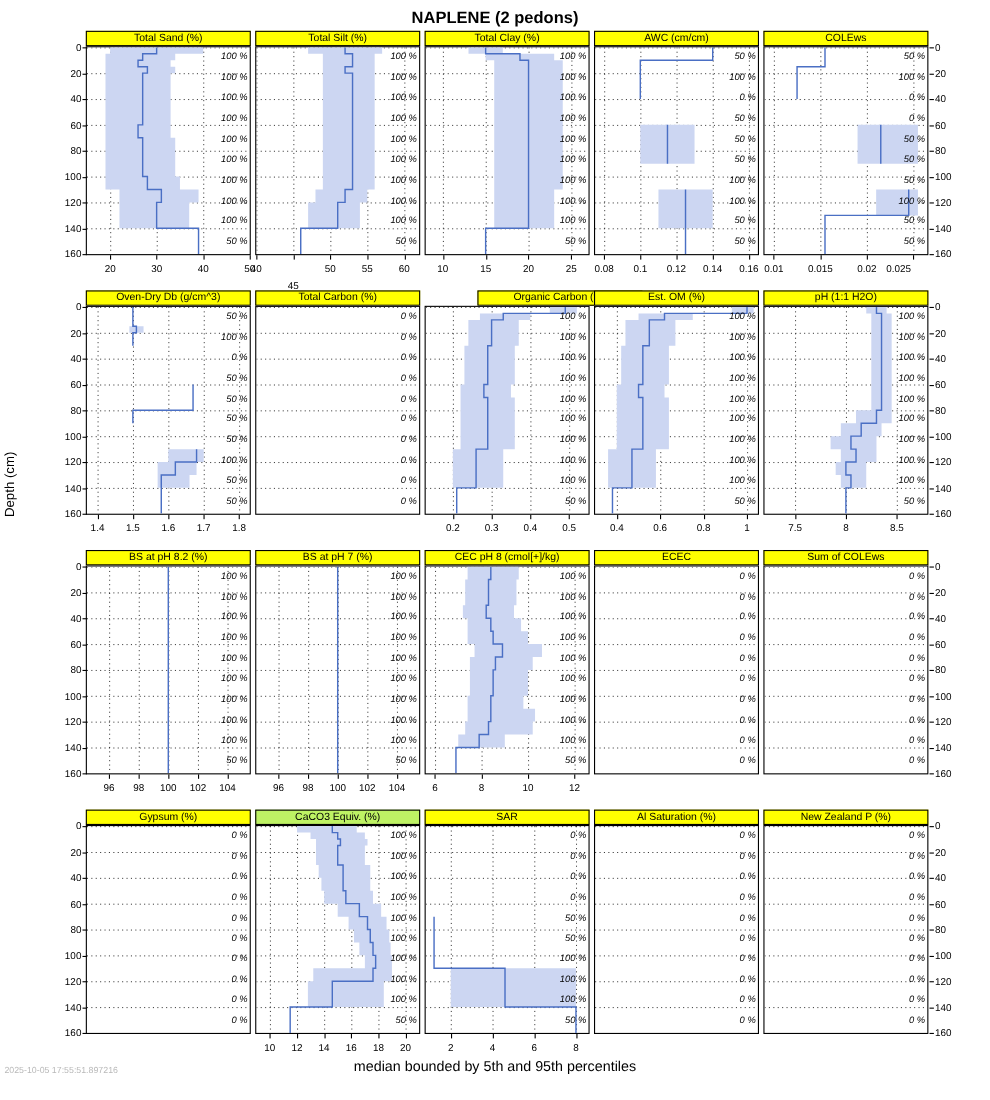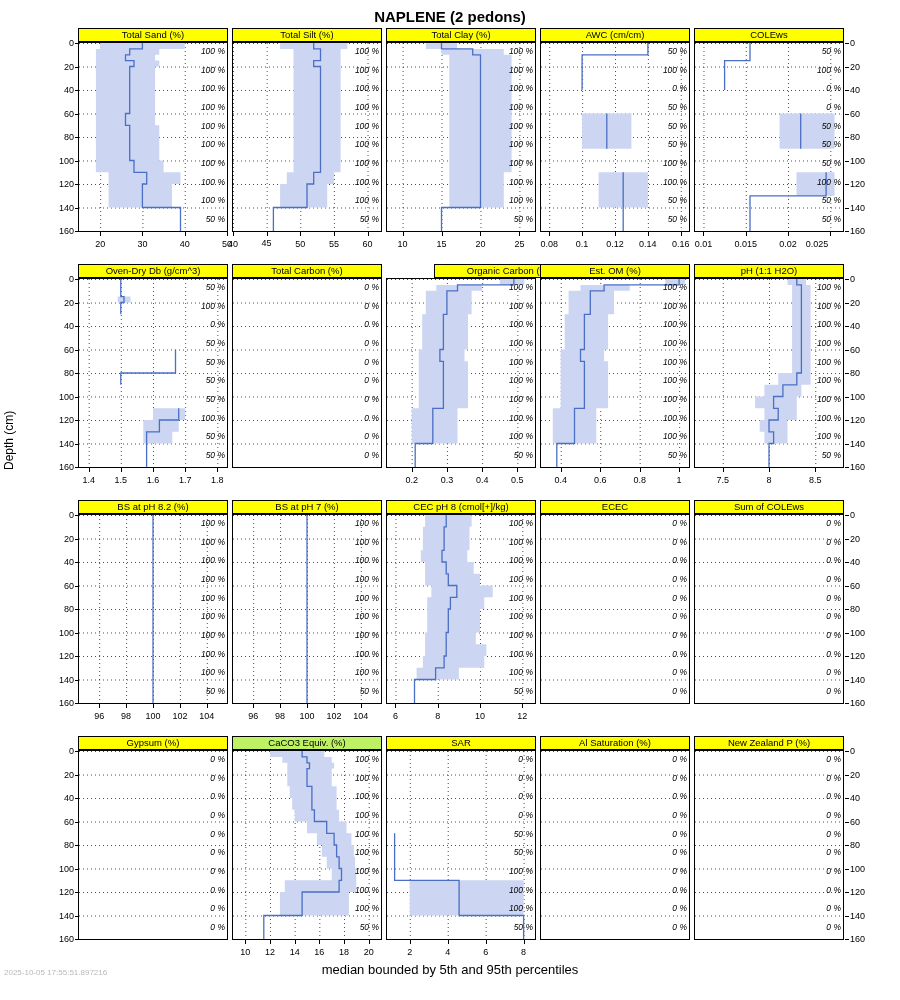--- a/index.html
+++ b/index.html
@@ -161,21 +161,21 @@
         <span style="top: 78.6667px;">100 %</span>
         <span style="top: 97.3333px;">100 %</span>
         <span style="top: 116px;">100 %</span>
         <span style="top: 134.667px;">100 %</span>
         <span style="top: 153.333px;">100 %</span>
         <span style="top: 172px;">50 %</span>
       </div>
       <div class="xaxis" style="left: 0px; top: 207px; width: 150px; height: 16px;">
         <span style="left: 1px; top: 4px;">40</span>
         <div class="xtick" style="left: 1px; top: -3px;"></div>
-        <span style="left: 34.6364px; top: 3px;">45</span>
+        <span style="left: 34.6364px; top: 20px;">45</span>
         <div class="xtick" style="left: 34.6364px; top: -3px;"></div>
         <span style="left: 68.2727px; top: 4px;">50</span>
         <div class="xtick" style="left: 68.2727px; top: -3px;"></div>
         <span style="left: 101.909px; top: 4px;">55</span>
         <div class="xtick" style="left: 101.909px; top: -3px;"></div>
         <span style="left: 135.545px; top: 4px;">60</span>
         <div class="xtick" style="left: 135.545px; top: -3px;"></div>
       </div>
     </div>
     <div class="panel" style="left: 386px; top: 28px; width: 150px; height: 204px;">

